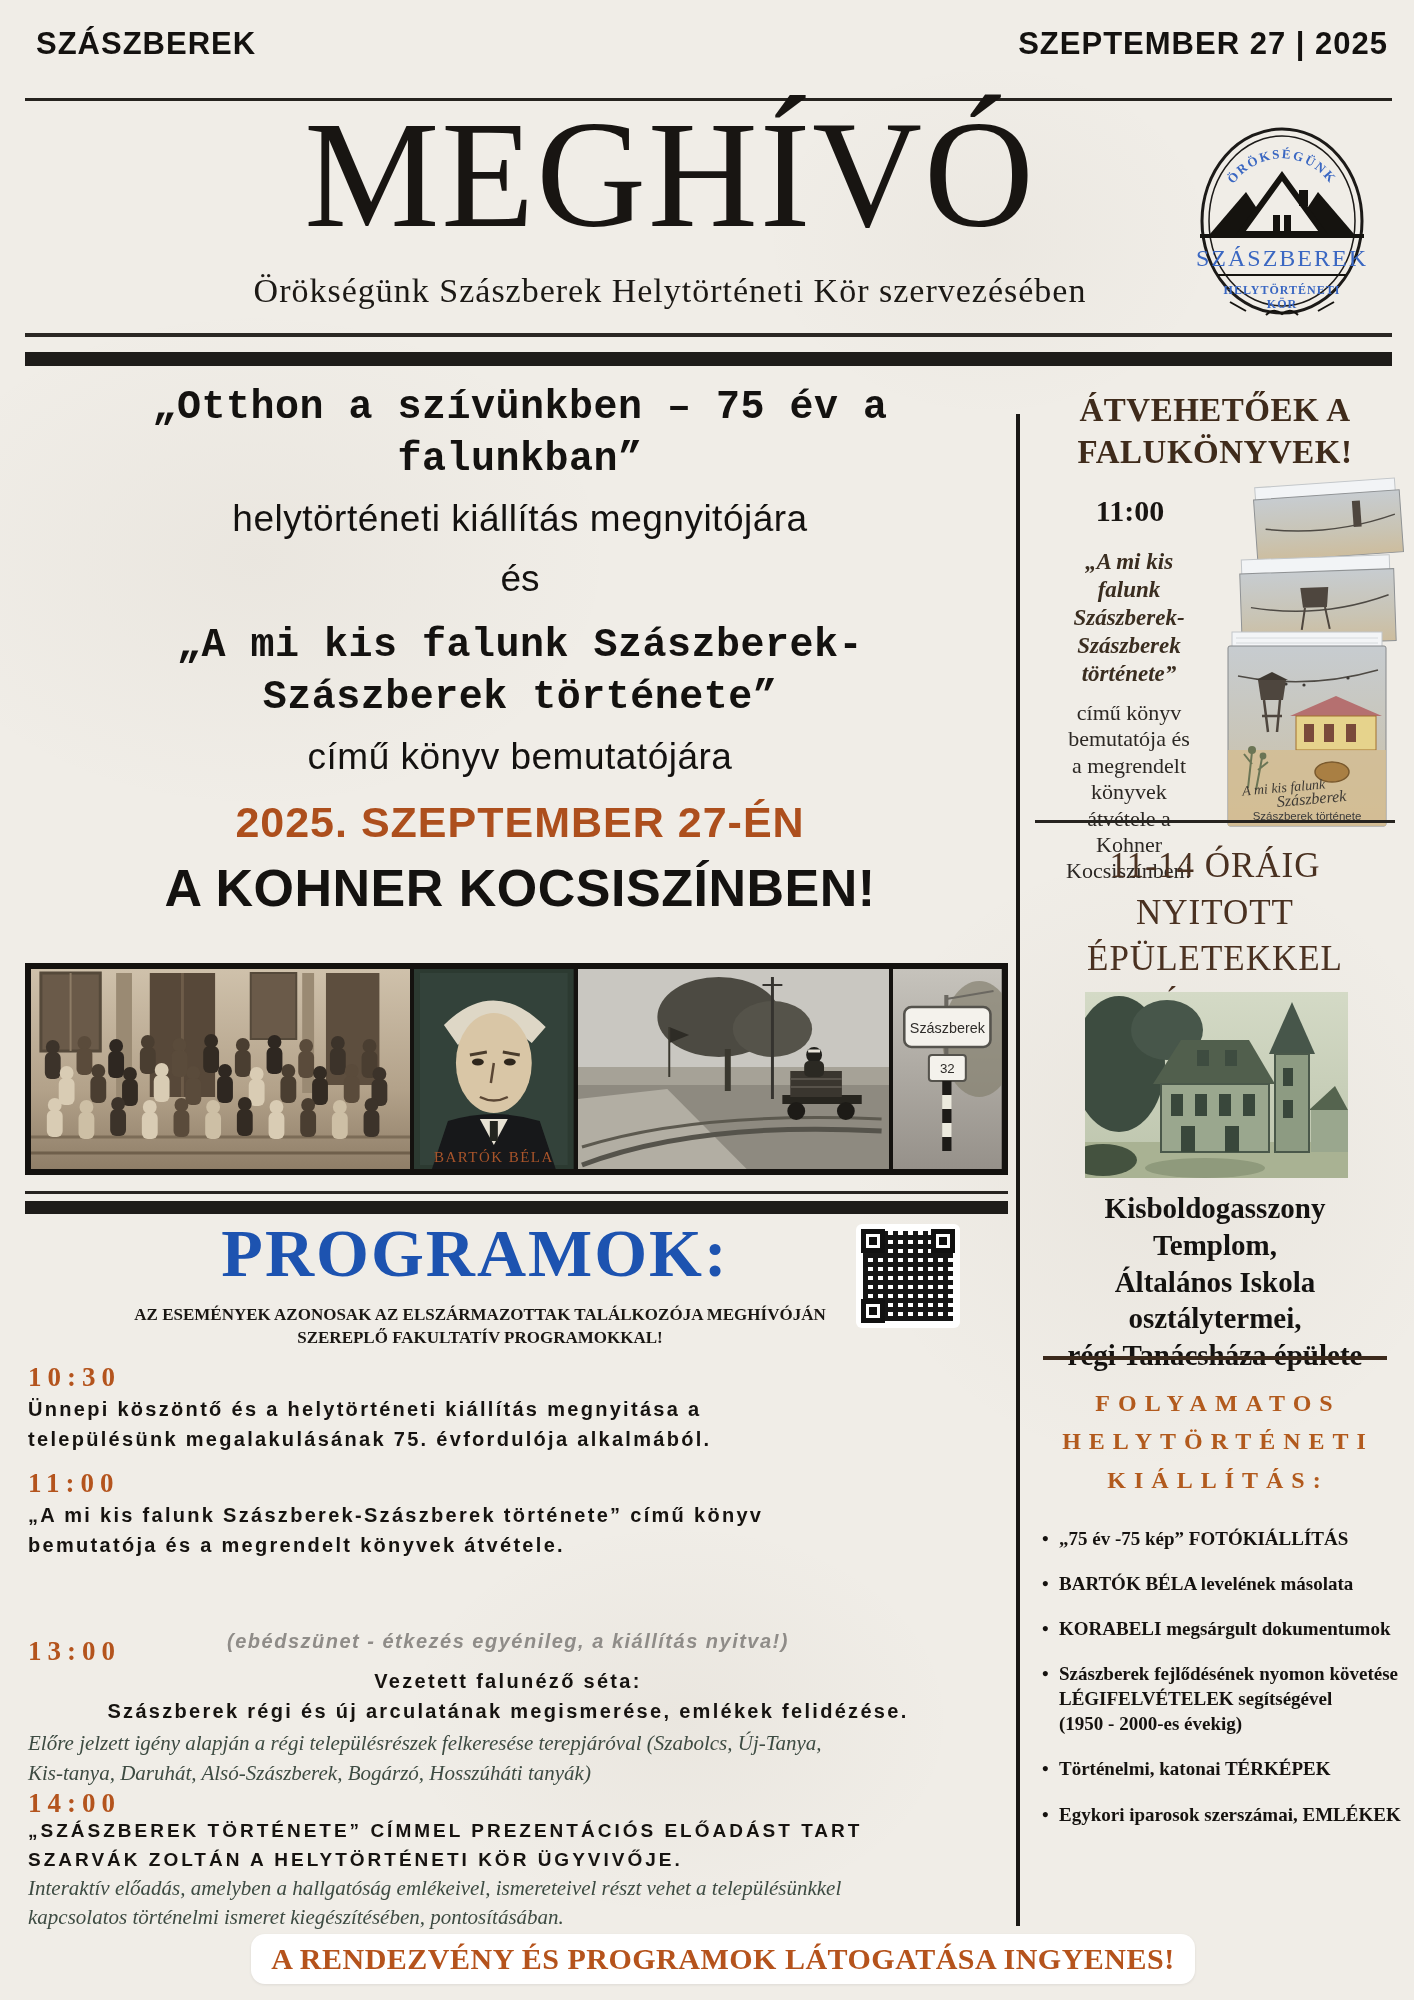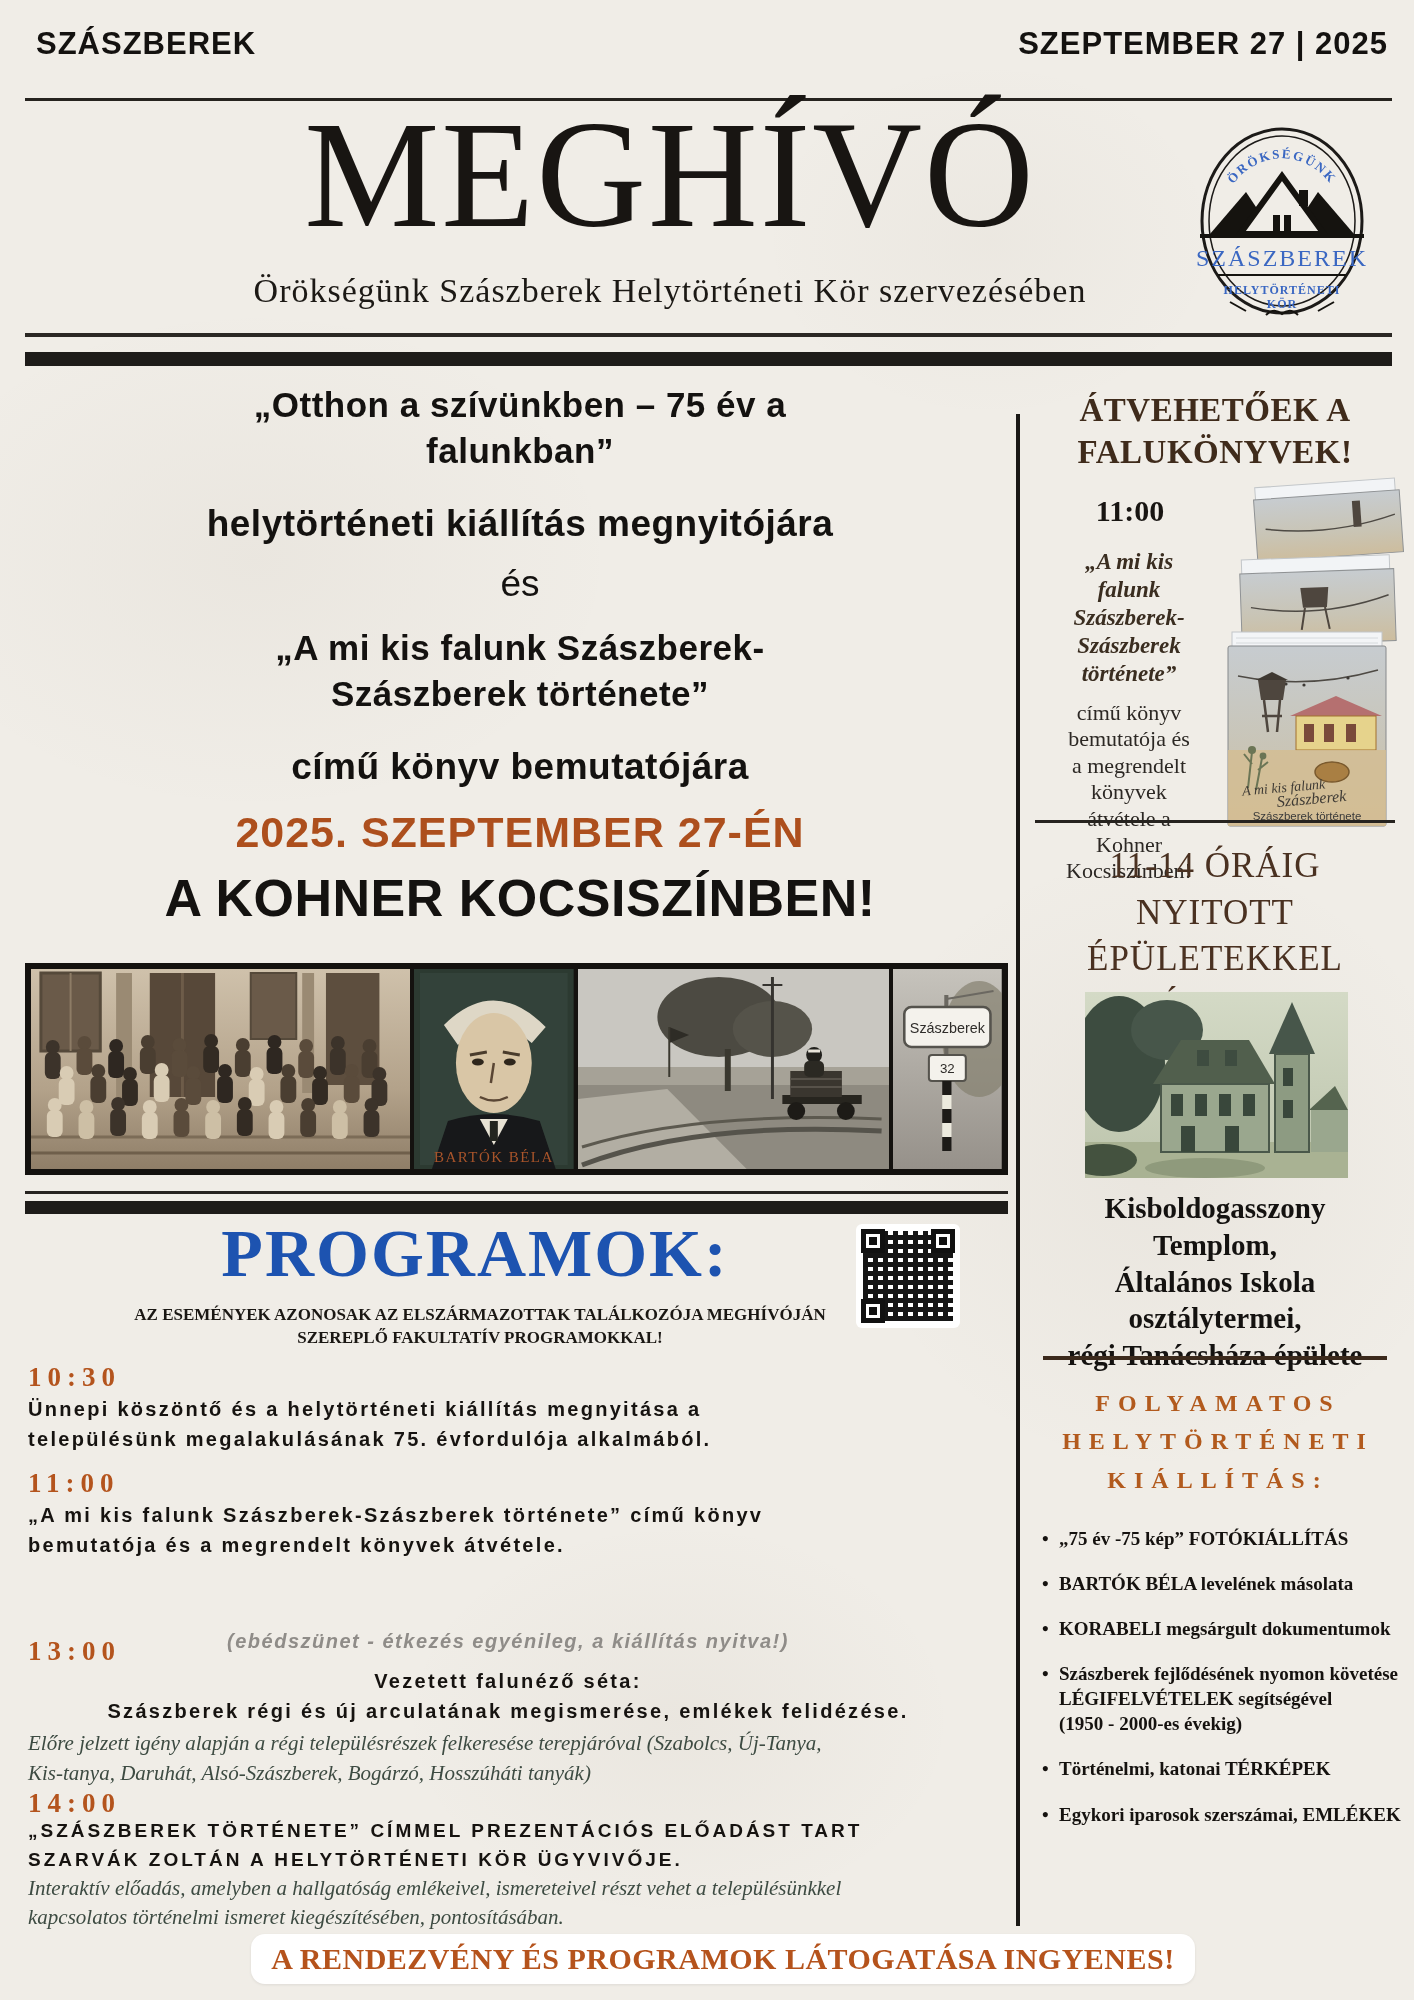--- a/index.html
+++ b/index.html
@@ -20,22 +20,22 @@
   .title{left:90px;top:88px;width:1160px;text-align:center;font-family:"Liberation Serif",serif;
          font-size:152px;line-height:1.15;font-weight:500;letter-spacing:2px;color:#181512;}
   .subtitle{left:90px;top:272px;width:1160px;text-align:center;font-family:"Liberation Serif",serif;
          font-size:34px;letter-spacing:1px;color:#1c1915;}
   .rule2{left:25px;top:333px;width:1367px;height:4px;background:#2b2824;}
   .bar1{left:25px;top:352px;width:1367px;height:14px;background:#1e1c19;}
   .divider{left:1016px;top:414px;width:4px;height:1512px;background:#1a1815;}
 
   
   .invite{left:60px;top:382px;width:920px;text-align:center;}
-  .inv-q{font-size:35px;font-weight:800;line-height:1.3;letter-spacing:.5px;}
-  .inv-r{font-size:37px;line-height:1.25;letter-spacing:.5px;margin-top:28px;font-weight:bold;}
+  .inv-q{font-size:40px;font-weight:800;line-height:1.3;letter-spacing:.5px;font-family:Liberation Mono, monospace;}
+  .inv-r{font-size:37px;line-height:1.25;letter-spacing:.5px;margin-top:10px;}
   .inv-es{font-size:37px;margin-top:16px;}
   .inv-q2{margin-top:20px;}
   .inv-date{font-size:43px;font-weight:800;color:#ad4f1d;margin-top:17px;letter-spacing:1px;}
   .inv-venue{font-size:52px;font-weight:800;margin-top:11px;letter-spacing:.5px;}
 
   
   .photostrip{left:25px;top:963px;width:983px;height:212px;background:#14120f;box-sizing:border-box;
               padding:6px;display:flex;gap:4px;}
   .photostrip .cell{height:200px;overflow:hidden;}
   .photostrip svg{display:block;height:100%;width:100%;}

